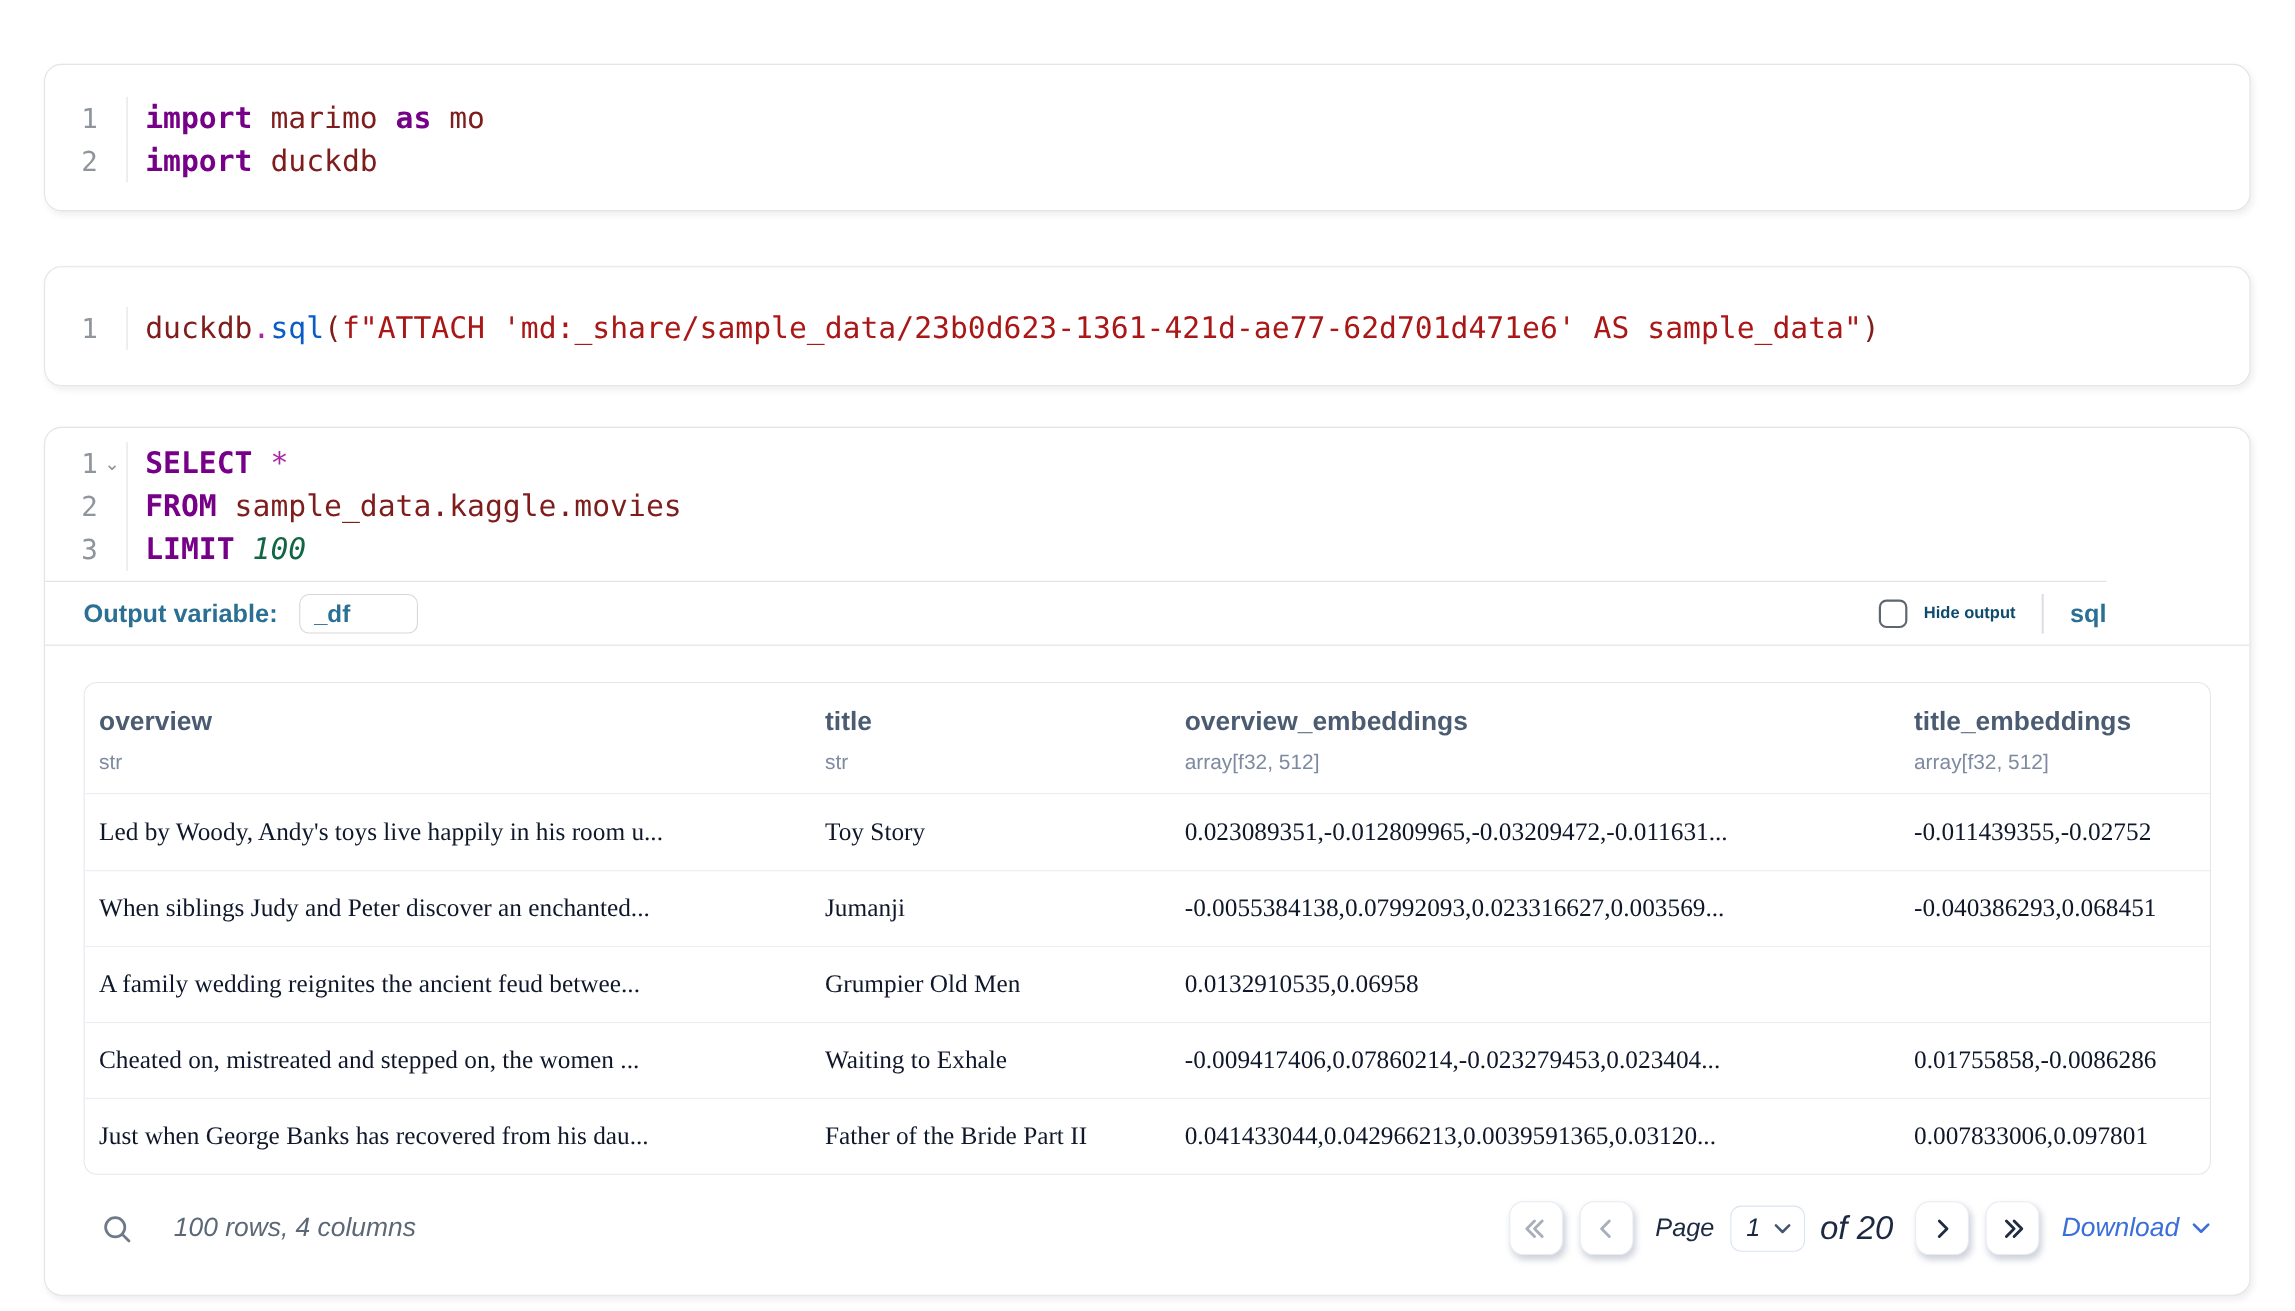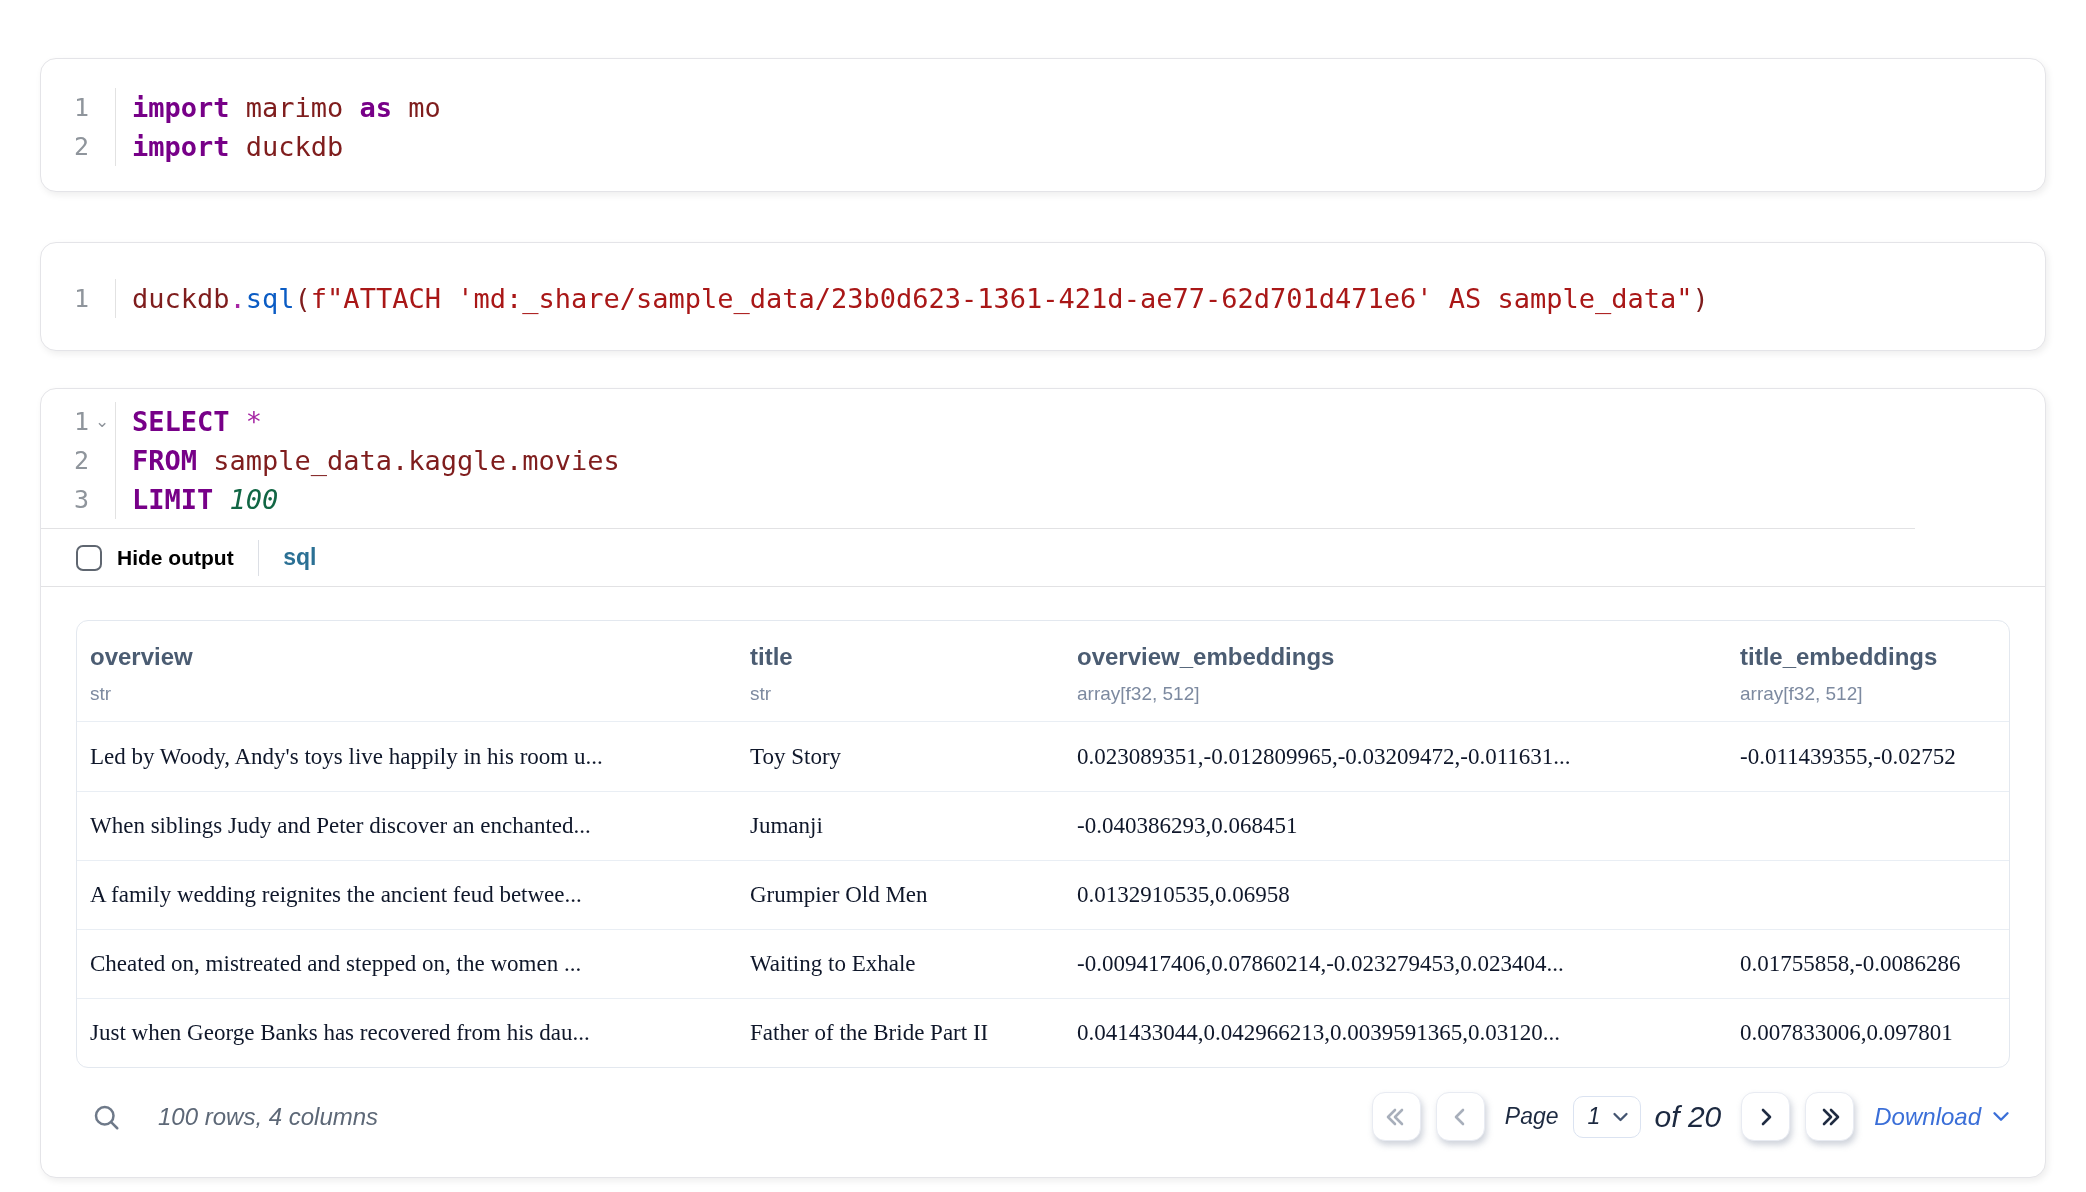--- a/index.html
+++ b/index.html
@@ -58,21 +58,21 @@
   .cf-input {
     width:108px; height:36px; border:1.5px solid #d8d8dc; border-radius:9px;
     font-family:inherit; font-size:22px; font-weight:bold; color:#2b7094;
     padding:0 0 0 12px; outline:none; background:#fff;
   }
   .cf-right { display:flex; align-items:center; }
   .checkbox {
     width:26px; height:26px; border:2.5px solid #5f6670; border-radius:7px;
     background:#fff; flex:none;
   }
-  .hide-label { font-size:21px; font-weight:bold; color:#000000; margin-left:15px; }
+  .hide-label { font-size:15px; font-weight:bold; color:#0c4a6e; margin-left:15px; }
   .v-div { width:1.5px; height:36px; background:#dcdfe5; margin:0 24px; }
   .lang-label { font-size:23px; font-weight:bold; color:#2b7094; }
 
   
   .output { padding:33px 35px 0; }
   .table-box { border:1.5px solid #e3e8ef; border-radius:12px; overflow:hidden; background:#fff; }
   .tgrid { display:grid; grid-template-columns:660px 327px 663px 1fr; }
   .t-header { padding:22px 0 16px; border-bottom:1.5px solid #e9eef4; }
   .th { padding-left:13px; overflow:hidden; white-space:nowrap; }
   .th .col-name { font-size:24px; font-weight:bold; color:#4b5c72; display:block; }
@@ -152,20 +152,24 @@
         </div>
         <div class="code-line">
           <span class="ln">3</span>
           <span class="fold"></span>
           <span class="code-text"><span class="tok-kw">LIMIT</span><span class="tok-pl"> </span><span class="tok-num">100</span></span>
         </div>
       </div>
     <div class="partial-divider"></div>
 
     <div class="cell-footer">
+      <div class="cf-left">
+        <span class="cf-label">Output variable:</span>
+        <input class="cf-input" value="_df" style="">
+      </div>
       <div class="cf-right">
         <span class="checkbox"></span>
         <span class="hide-label">Hide output</span>
         <span class="v-div"></span>
         <span class="lang-label">sql</span>
       </div>
     </div>
 
     <div class="output">
       <div class="table-box">
@@ -190,20 +194,21 @@
         <div id="table-body">
             <div class="t-row tgrid">
               <div class="td">Led by Woody, Andy's toys live happily in his room u...</div>
               <div class="td">Toy Story</div>
               <div class="td">0.023089351,-0.012809965,-0.03209472,-0.011631...</div>
               <div class="td">-0.011439355,-0.02752</div>
             </div>
             <div class="t-row tgrid">
               <div class="td">When siblings Judy and Peter discover an enchanted...</div>
               <div class="td">Jumanji</div>
+              <div class="td">-0.0055384138,0.07992093,0.023316627,0.003569...</div>
               <div class="td">-0.040386293,0.068451</div>
             </div>
             <div class="t-row tgrid">
               <div class="td">A family wedding reignites the ancient feud betwee...</div>
               <div class="td">Grumpier Old Men</div>
               <div class="td">0.0132910535,0.06958</div>
             </div>
             <div class="t-row tgrid">
               <div class="td">Cheated on, mistreated and stepped on, the women ...</div>
               <div class="td">Waiting to Exhale</div>

